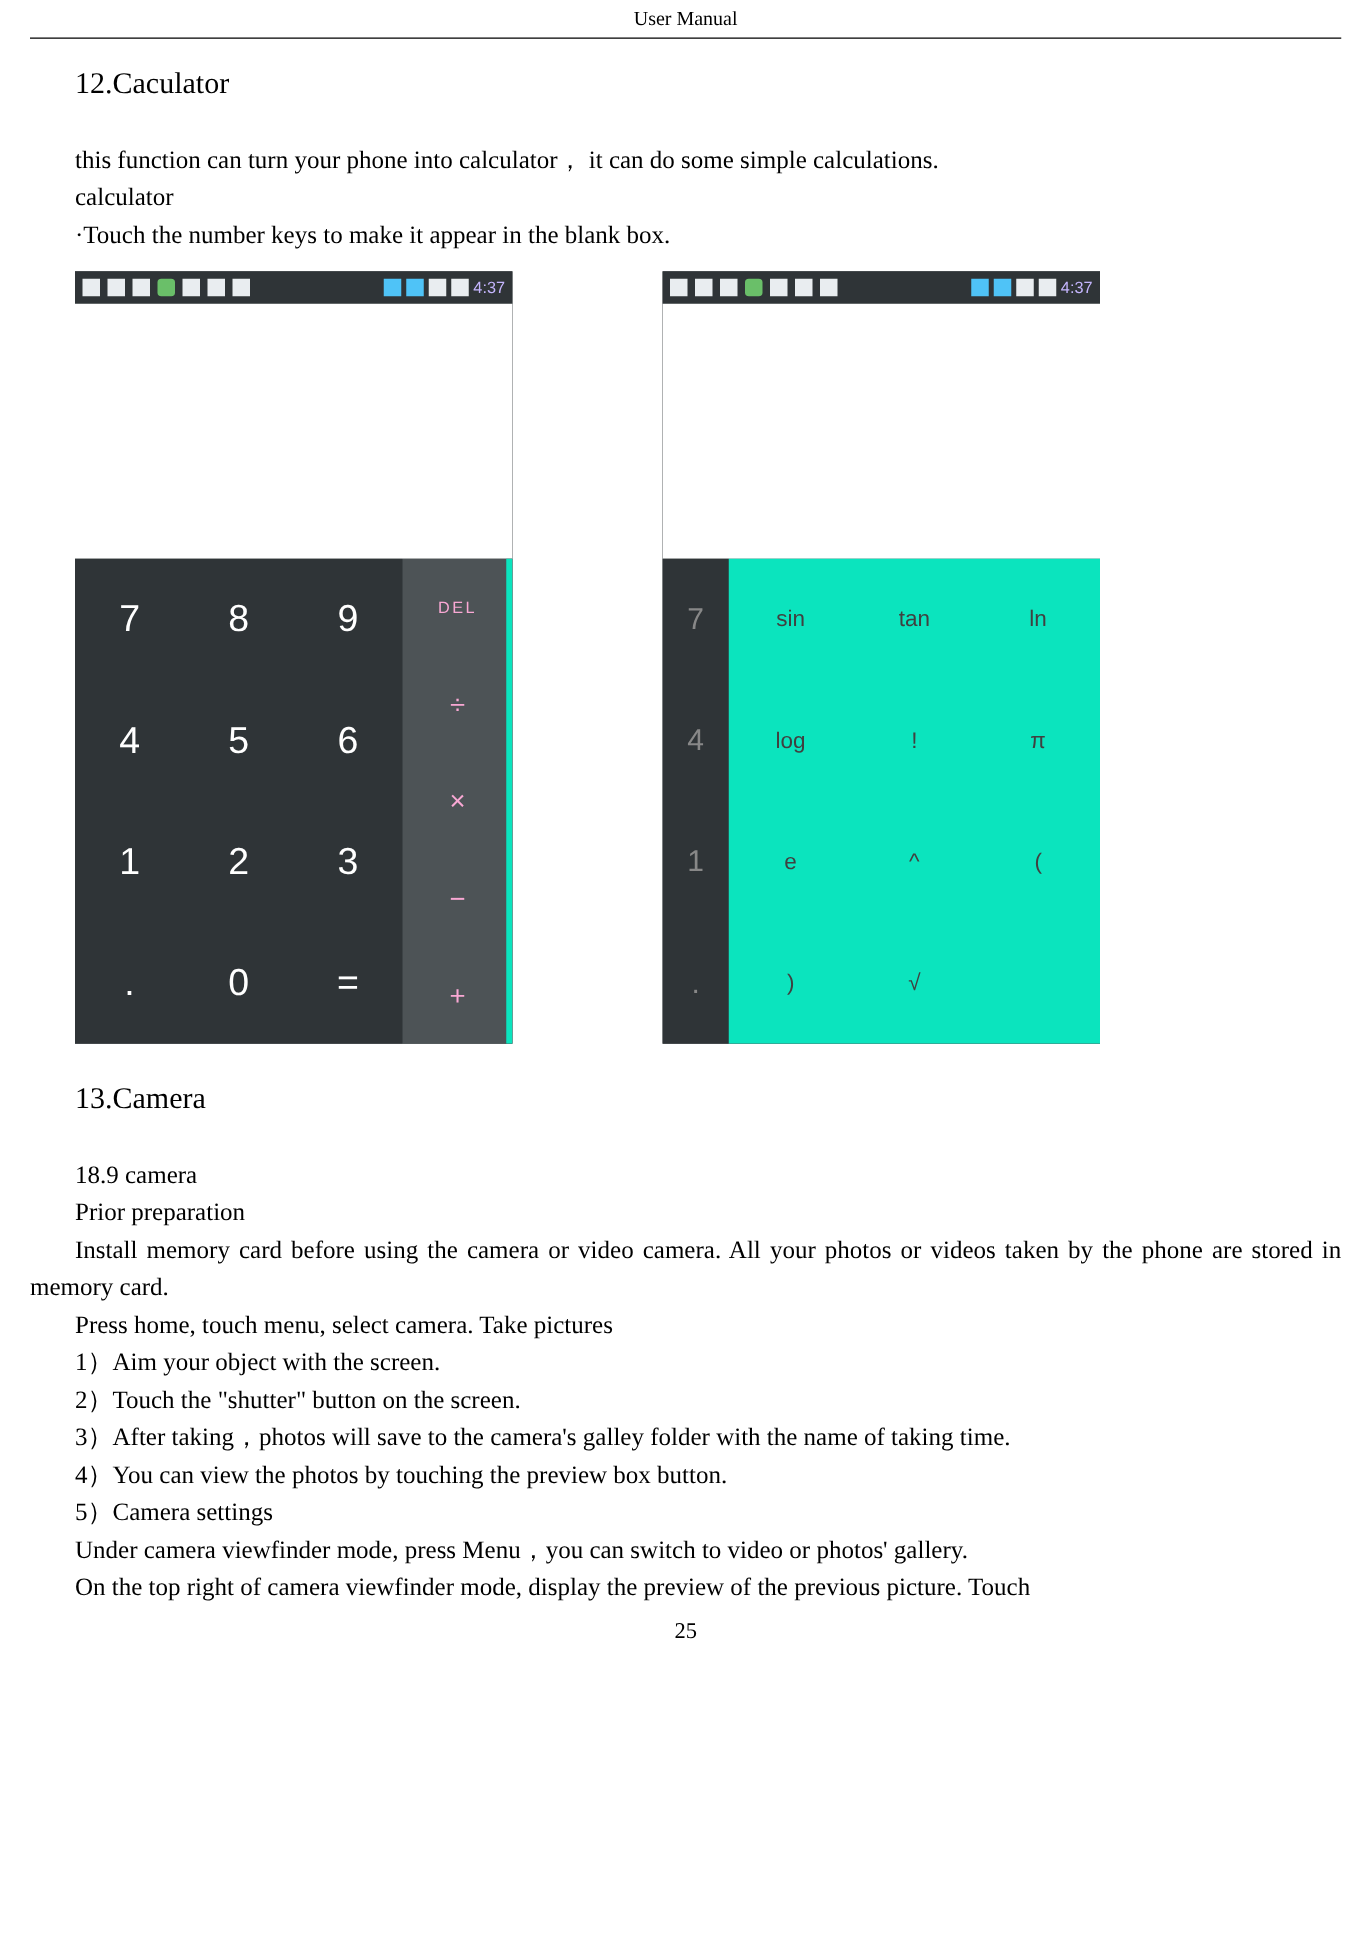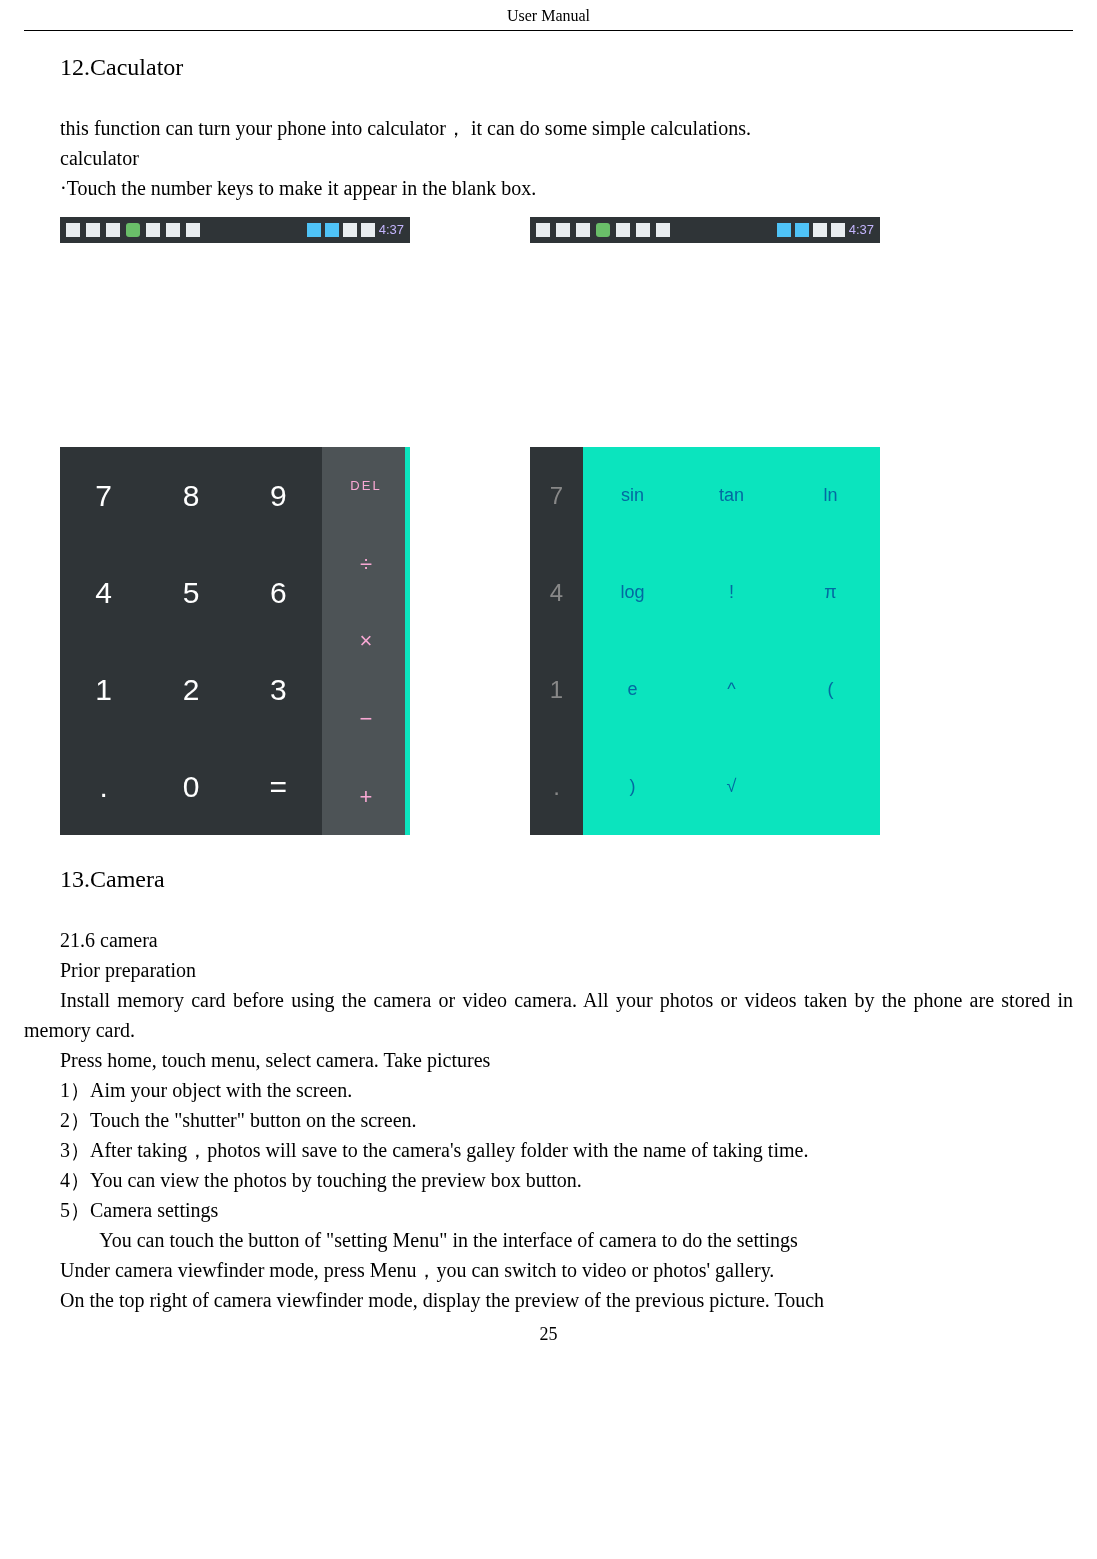--- a/index.html
+++ b/index.html
@@ -126,21 +126,21 @@
       flex: 1;
       background: #0be4be;
       display: grid;
       grid-template-columns: repeat(3, 1fr);
       grid-template-rows: repeat(4, 1fr);
     }
     .sci-key {
       display: flex;
       align-items: center;
       justify-content: center;
-      color: #0369a1;
+      color: #404040;
       font-family: sans-serif;
       font-size: 18px;
       font-weight: 400;
     }
     .page-number {
       text-align: center;
       font-size: 18px;
       margin-top: 6px;
     }
   </style>
@@ -244,27 +244,26 @@
           <div class="sci-key">)</div>
           <div class="sci-key">√</div>
         </div>
       </div>
     </div>
 
   </div>
 
   <h2 class="section-heading">13.Camera</h2>
 
-  <p class="para-indent">21.6 camera</p>
+  <p class="para-indent">18.9 camera</p>
   <p class="para-indent">Prior preparation</p>
   <p class="para-indent">Install memory card before using the camera or video camera. All your photos or videos taken by the phone are stored in memory card.</p>
   <p class="para-indent">Press home, touch menu, select camera. Take pictures</p>
   <p class="para-indent">1）Aim your object with the screen.</p>
   <p class="para-indent">2）Touch the "shutter" button on the screen.</p>
   <p class="para-indent">3）After taking，photos will save to the camera's galley folder with the name of taking time.</p>
   <p class="para-indent">4）You can view the photos by touching the preview box button.</p>
   <p class="para-indent">5）Camera settings</p>
-  <p class="para-indent" style="white-space: pre;">        You can touch the button of "setting Menu" in the interface of camera to do the settings</p>
   <p class="para-indent">Under camera viewfinder mode, press Menu，you can switch to video or photos' gallery.</p>
   <p class="para-indent">On  the  top  right  of  camera  viewfinder  mode,  display  the  preview  of  the  previous  picture.  Touch</p>
 </div>
 
 <div class="page-number">25</div>
 
 </body></html>

